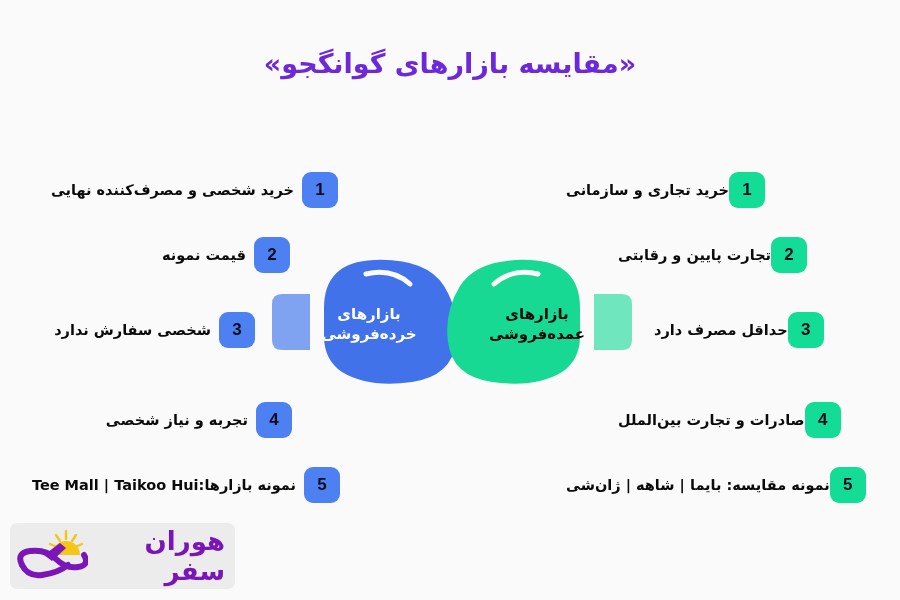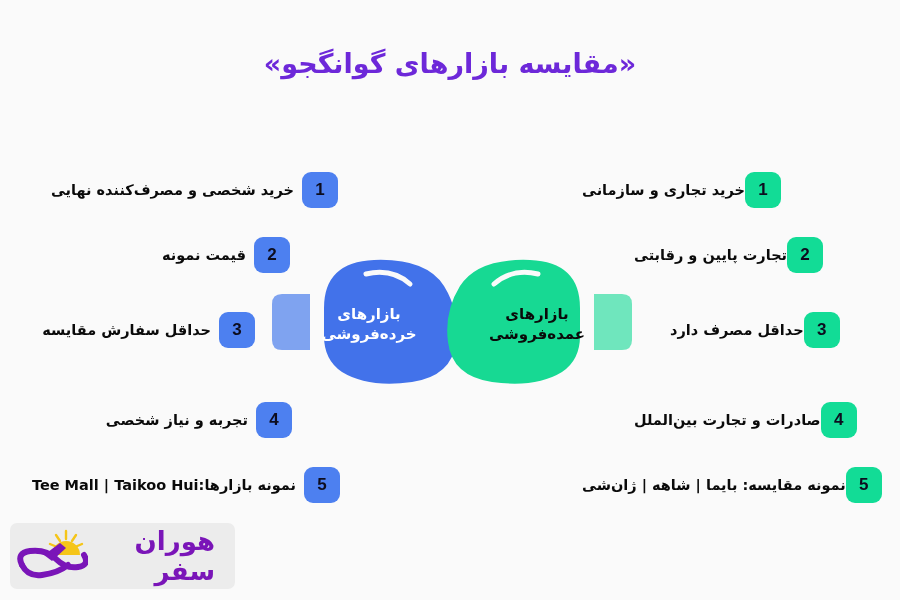--- a/index.html
+++ b/index.html
@@ -77,21 +77,21 @@
   .badge-green { background: #12dc96; }
 
   .row-label {
     font-size: 14.5px;
     font-weight: 700;
     color: #0a0a0a;
     white-space: nowrap;
     direction: rtl;
   }
   .col-left  .row-label { margin-right: 8px; }
-  .col-right .row-label { margin-left: 22px; }
+  .col-right .row-label { margin-left: 6px; }
 
   
   .col-left  .r1 { top: 10px;  right: 72px;  }
   .col-left  .r2 { top: 75px;  right: 120px; }
   .col-left  .r3 { top: 150px; right: 155px; }
   .col-left  .r4 { top: 240px; right: 118px; }
   .col-left  .r5 { top: 305px; right: 70px;  }
 
   .col-right .r1 { top: 10px;  left: 70px;  }
   .col-right .r2 { top: 75px;  left: 122px; }
@@ -126,21 +126,21 @@
     position: absolute;
     left: 10px;
     top: 523px;
     width: 225px;
     height: 66px;
     background: #ececec;
     border-radius: 7px;
     display: flex;
     align-items: center;
     justify-content: flex-start;
-    padding-right: 20px;
+    padding-right: 10px;
     direction: rtl;
   }
   .logo-text {
     font-size: 26px;
     font-weight: 700;
     color: #7a15b8;
     direction: rtl;
     letter-spacing: -0.5px;
   }
   .logo-mark {
@@ -165,21 +165,21 @@
       <span class="row-label">خرید شخصی و مصرف‌کننده نهایی</span>
     </div>
 
     <div class="row r2">
       <span class="badge badge-blue">2</span>
       <span class="row-label">قیمت نمونه</span>
     </div>
 
     <div class="row r3">
       <span class="badge badge-blue">3</span>
-      <span class="row-label">حداقل سفارش مقایسه</span>
+      <span class="row-label">شخصی سفارش ندارد</span>
     </div>
 
     <div class="row r4">
       <span class="badge badge-blue">4</span>
       <span class="row-label">تجربه و نیاز شخصی</span>
     </div>
 
     <div class="row r5">
       <span class="badge badge-blue">5</span>
       <span class="row-label">نمونه بازارها:Tee Mall | Taikoo Hui</span>

